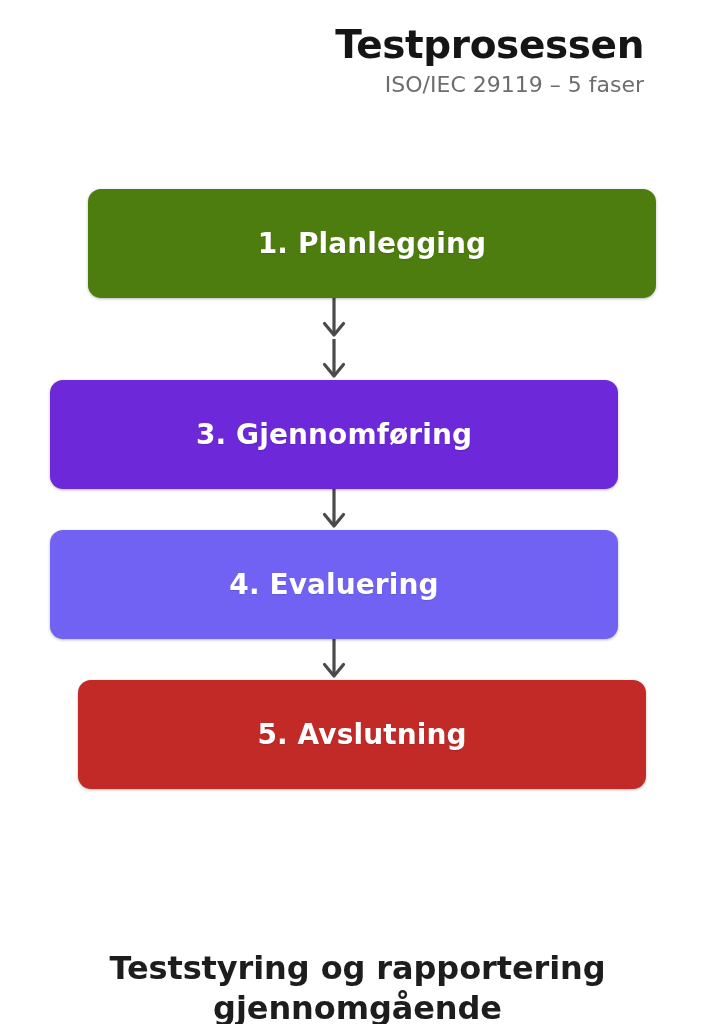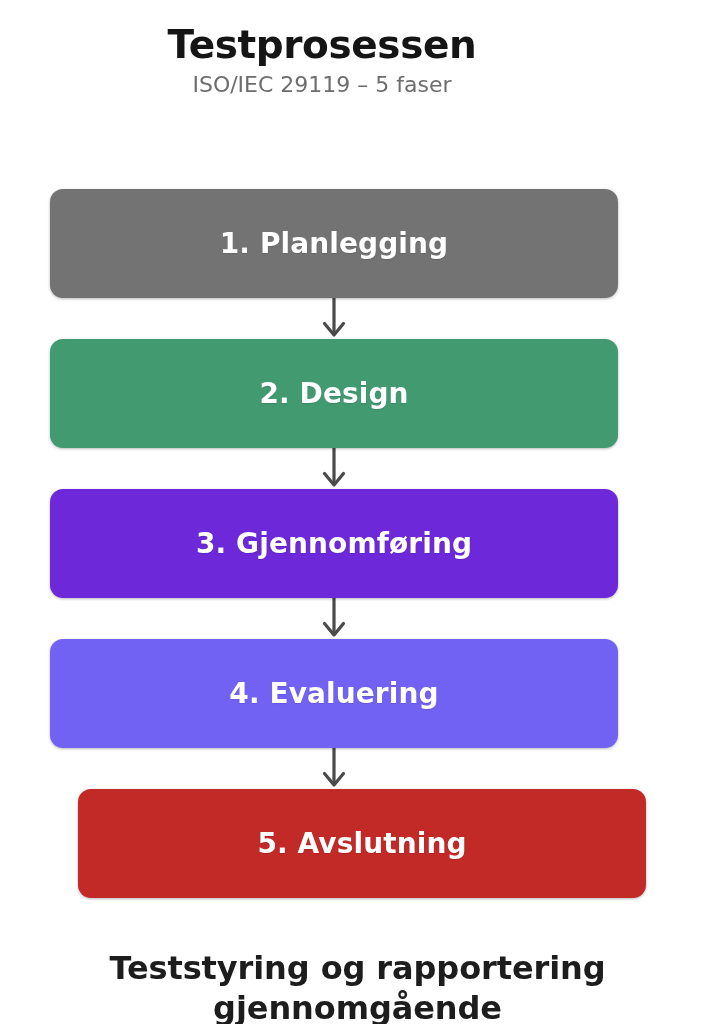--- a/index.html
+++ b/index.html
@@ -21,21 +21,21 @@
     height: 1024px;
     background: #ffffff;
   }
 
   
   .header {
     position: absolute;
     left: 0;
     top: 24px;
     width: 644px;
-    text-align: center;
+    text-align: right;
   }
   .title {
     font-size: 39px;
     font-weight: 700;
     letter-spacing: -0.4px;
     color: #151515;
     line-height: 1.08;
     margin: 0;
   }
   .subtitle {
@@ -106,31 +106,28 @@
 <body>
 
 <div id="poster">
 
   <div class="header">
     <h1 class="title">Testprosessen</h1>
     <p class="subtitle">ISO/IEC 29119 – 5 faser</p>
   </div>
 
   <div class="flow" id="flow">
-      <div class="phase" style="background: #737373;">
+      <div class="phase" style="background: #4d7c0f; margin-left: 38px;">
         <span class="phase-label" style="color: rgb(255, 255, 255);">1. Planlegging</span>
       </div>
       <div class="connector">
         <svg width="30" height="41" viewBox="0 0 30 41" aria-hidden="true">
           <line x1="15" y1="0" x2="15" y2="35" stroke="#4a4a4a" stroke-width="3.2" stroke-linecap="butt"></line>
           <polyline points="5.5,25.5 15,37 24.5,25.5" fill="none" stroke="#4a4a4a" stroke-width="3.2" stroke-linecap="round" stroke-linejoin="round"></polyline>
         </svg>
-      </div>
-      <div class="phase" style="background: rgb(66, 154, 113);">
-        <span class="phase-label" style="color: rgb(255, 255, 255);">2. Design</span>
       </div>
       <div class="connector">
         <svg width="30" height="41" viewBox="0 0 30 41" aria-hidden="true">
           <line x1="15" y1="0" x2="15" y2="35" stroke="#4a4a4a" stroke-width="3.2" stroke-linecap="butt"></line>
           <polyline points="5.5,25.5 15,37 24.5,25.5" fill="none" stroke="#4a4a4a" stroke-width="3.2" stroke-linecap="round" stroke-linejoin="round"></polyline>
         </svg>
       </div>
       <div class="phase" style="background: #6d28d9;">
         <span class="phase-label" style="color: rgb(255, 255, 255);">3. Gjennomføring</span>
       </div>

